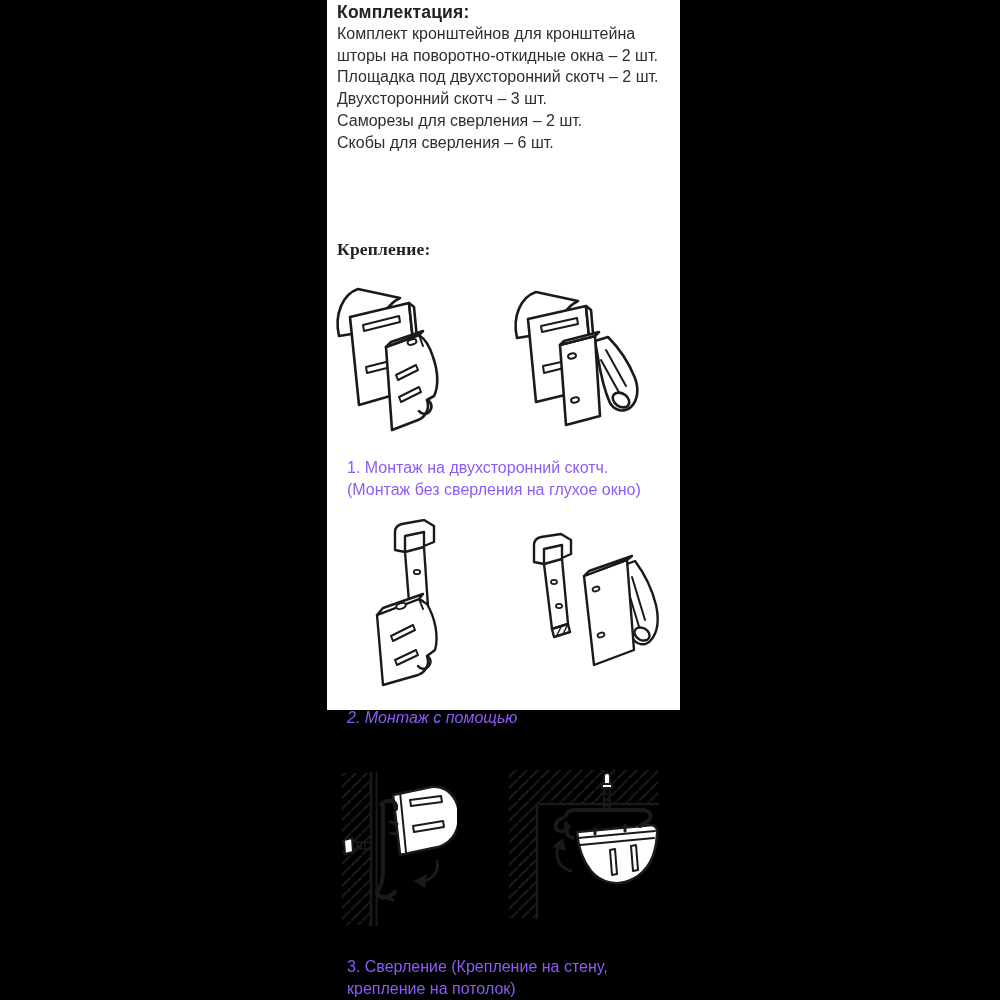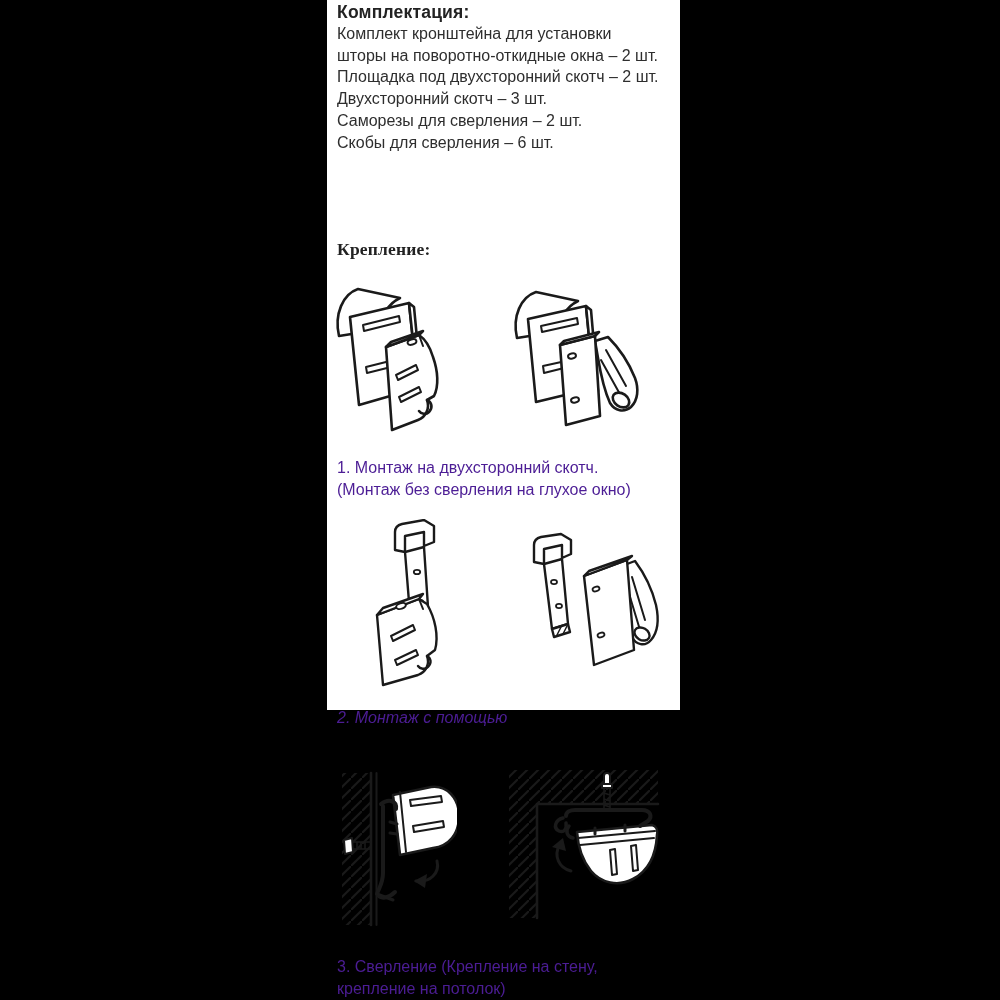--- a/index.html
+++ b/index.html
@@ -19,36 +19,36 @@
     background:#fff;color:#2b2b2b;
   }
   .abs{position:absolute;left:10px;right:2px;}
   h2.hd{
     margin:0;font-size:17.5px;font-weight:bold;letter-spacing:.2px;
     color:#222;line-height:22px;white-space:nowrap;
   }
   .bodyline{
     font-size:16px;line-height:21.7px;white-space:nowrap;color:#2e2e2e;
   }
-  .caption{font-size:16px;line-height:21.5px;color:#4c1d95;white-space:nowrap;}
+  .caption{font-size:16px;line-height:21.5px;color:#8b5cf6;white-space:nowrap;margin-left:10px;}
   .figrow{position:absolute;left:0;right:0;}
   .fig{position:absolute;}
   .fig svg{display:block;}
 </style>
 </head>
 <body>
 
 <div class="letterbox left"></div>
 <div class="letterbox right"></div>
 
 <div class="paper">
 
   <h2 class="hd abs" style="top:1px;">Комплектация:</h2>
   <div class="abs" style="top:23px;">
-    <div class="bodyline">Комплект кронштейна для установки</div>
+    <div class="bodyline">Комплект кронштейнов для кронштейна</div>
     <div class="bodyline">шторы на поворотно-откидные окна – 2 шт.</div>
     <div class="bodyline">Площадка под двухсторонний скотч – 2 шт.</div>
     <div class="bodyline">Двухсторонний скотч – 3 шт.</div>
     <div class="bodyline">Саморезы для сверления – 2 шт.</div>
     <div class="bodyline">Скобы для сверления – 6 шт.</div>
   </div>
 
   <h2 class="hd abs" style="top:238px;font-family:Liberation Serif, serif;">Крепление:</h2>
 
   <div class="figrow" style="top:284px;height:166px;">

